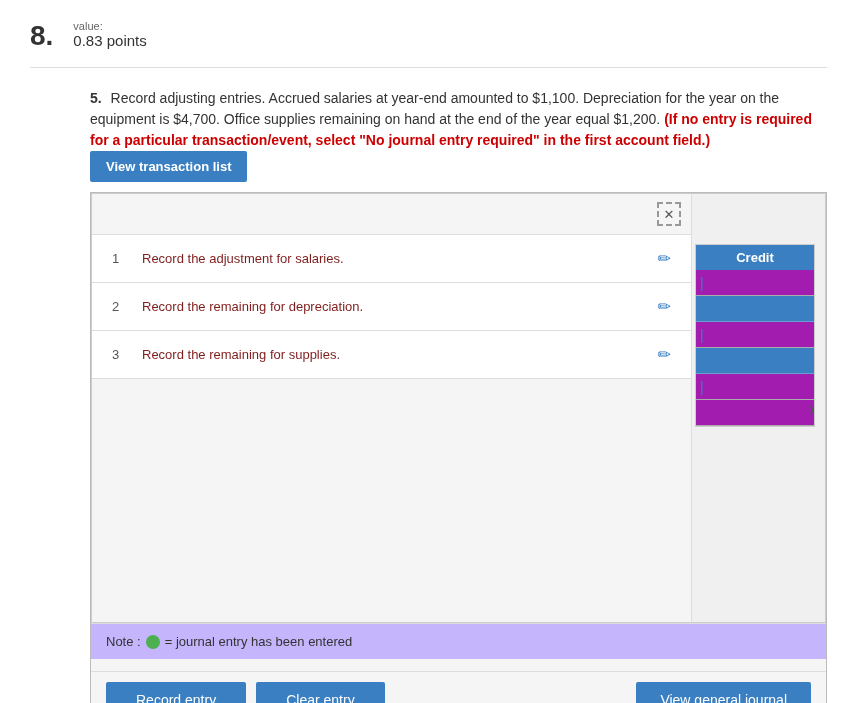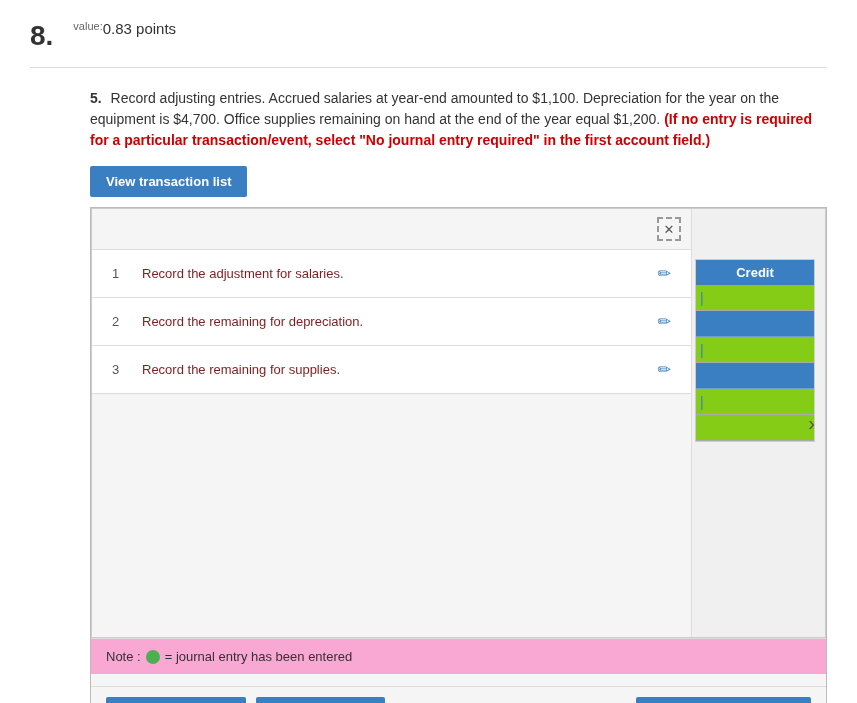--- a/index.html
+++ b/index.html
@@ -26,40 +26,39 @@
 
     .question-number {
       font-size: 28px;
       font-weight: bold;
       margin-right: 20px;
       color: #333;
     }
 
     .question-value {
       display: flex;
-      flex-direction: row;
+      flex-direction: column;
     }
 
     .value-label {
       font-size: 11px;
       color: #666;
     }
 
     .value-amount {
       font-size: 15px;
       font-weight: normal;
       color: #333;
     }
 
     .question-body {
       margin-left: 60px;
     }
 
     .question-text {
-      margin-bottom: 15px;
       line-height: 1.5;
     }
 
     .question-text .q-num {
       font-weight: bold;
       margin-right: 5px;
     }
 
     .highlight-red {
       color: #c00;
@@ -165,21 +164,21 @@
       font-size: 20px;
       color: #555;
       cursor: pointer;
     }
 
     .journal-box {
       width: 120px;
       margin-top: 10px;
       margin-right: 10px;
       border: 1px solid #ccc;
-      background: #84cc16;
+      background: #a21caf;
     }
 
     .journal-header {
       background: #3a7fc1;
       color: #fff;
       text-align: center;
       padding: 5px;
       font-size: 13px;
       font-weight: bold;
     }
@@ -205,21 +204,21 @@
 
     .journal-row-input::before {
       content: '|';
       color: #3a7fc1;
       font-size: 14px;
       margin-right: 2px;
     }
 
     .bottom-area {
       padding: 10px 15px;
-      background: #f9a8d4;
+      background: #c4b5fd;
       border-top: 1px solid #ddd;
     }
 
     .note-row {
       display: flex;
       align-items: center;
       font-size: 13px;
       color: #333;
     }
 

